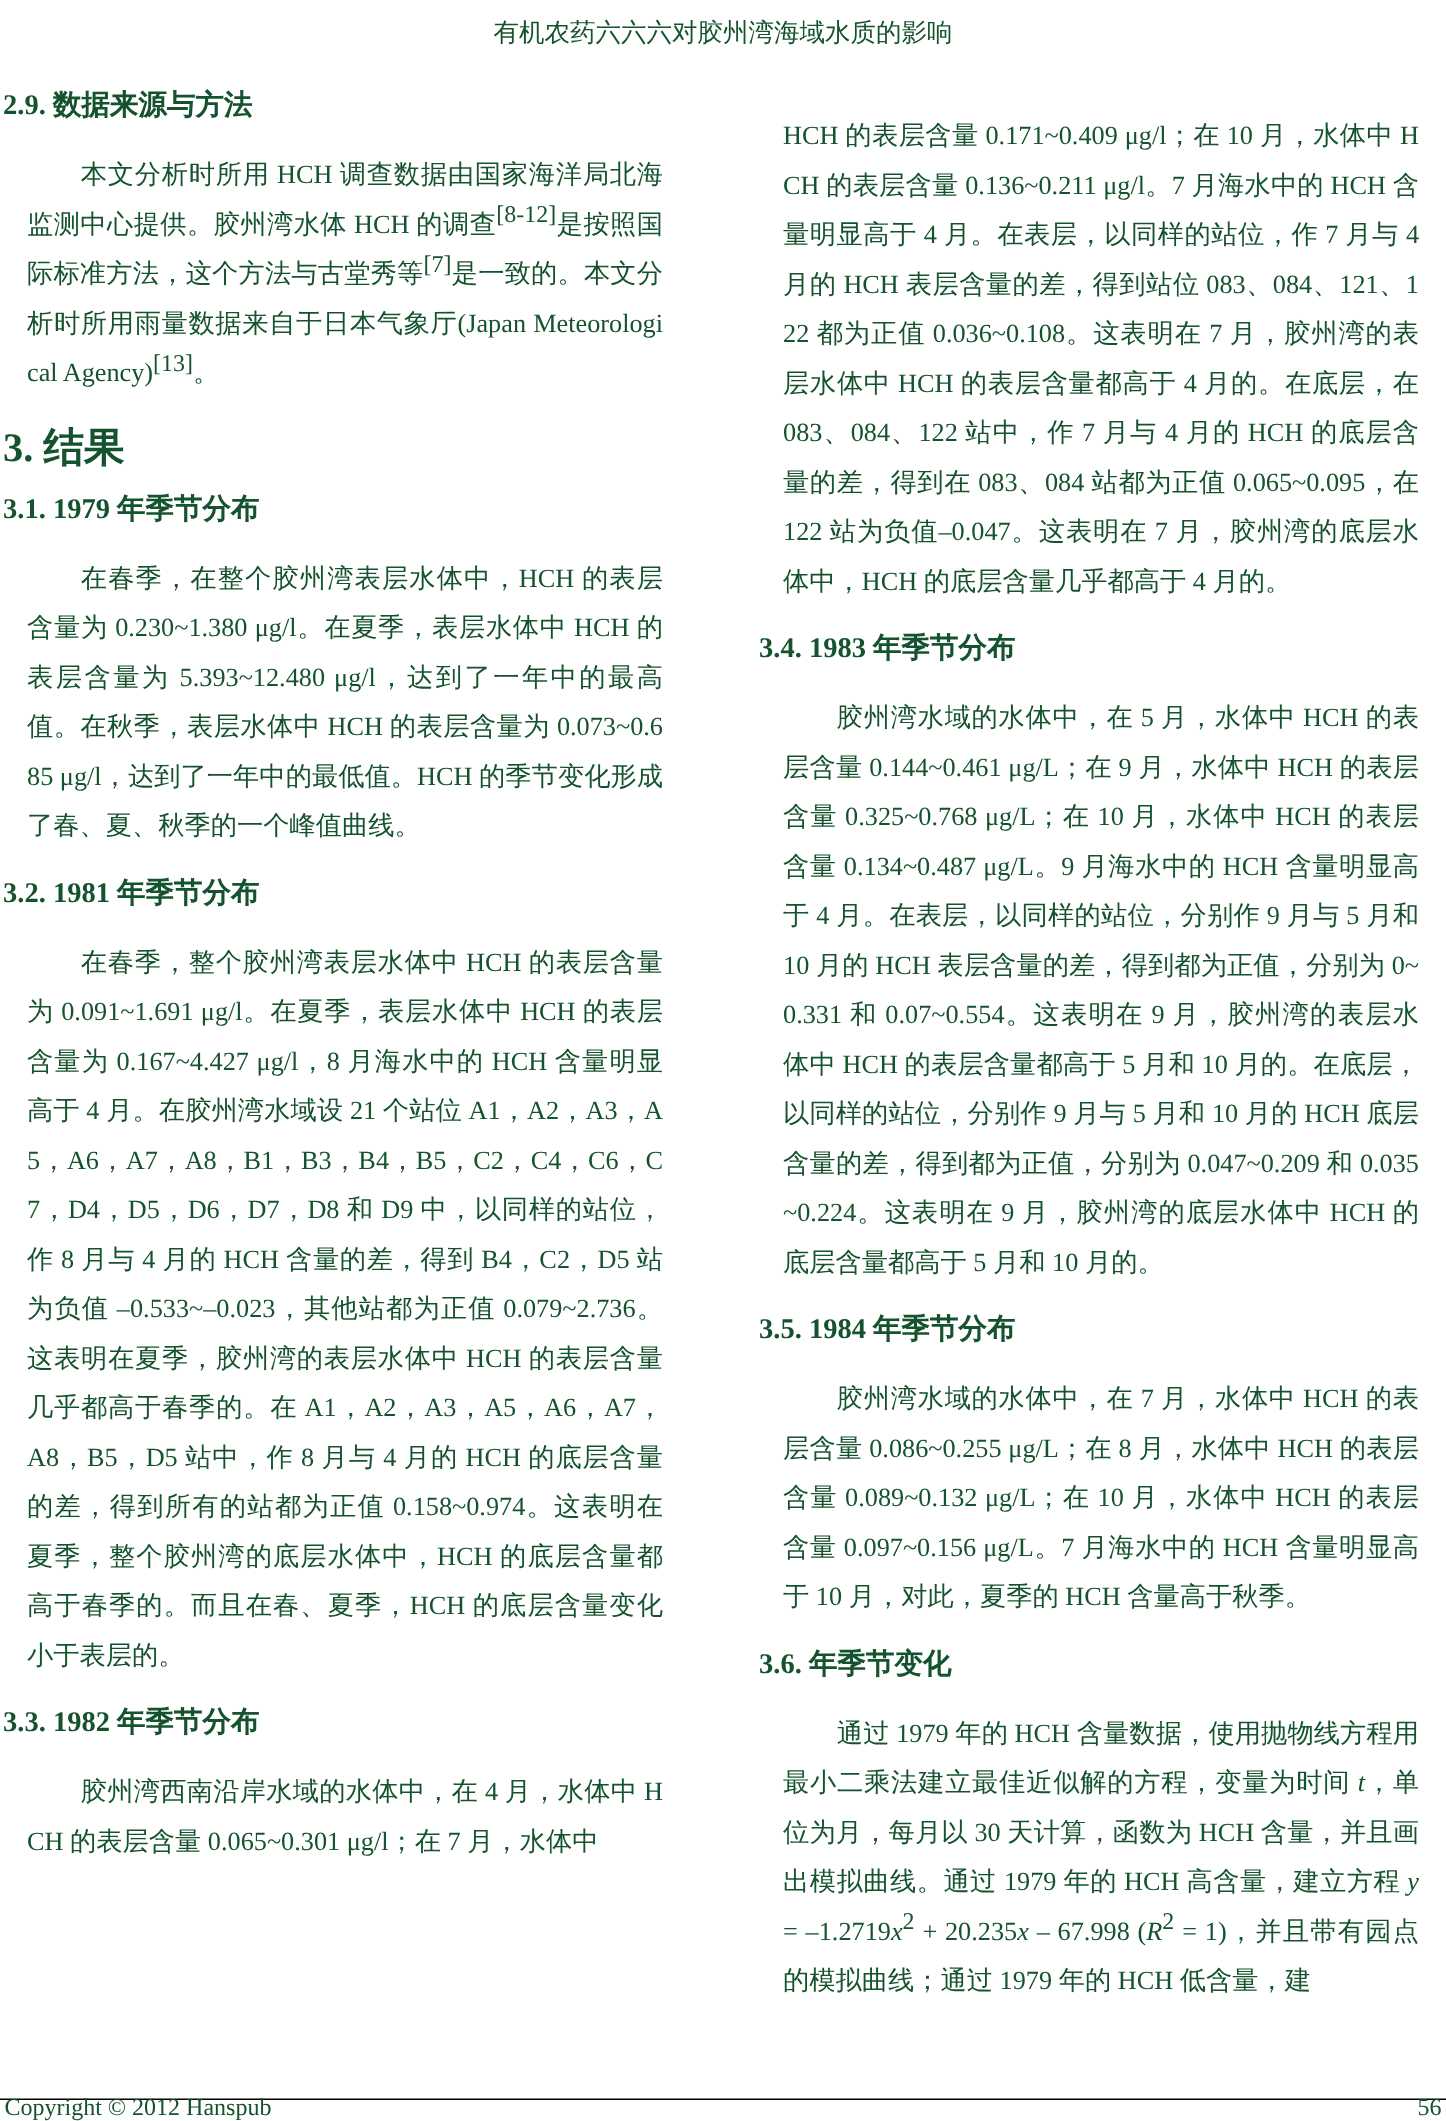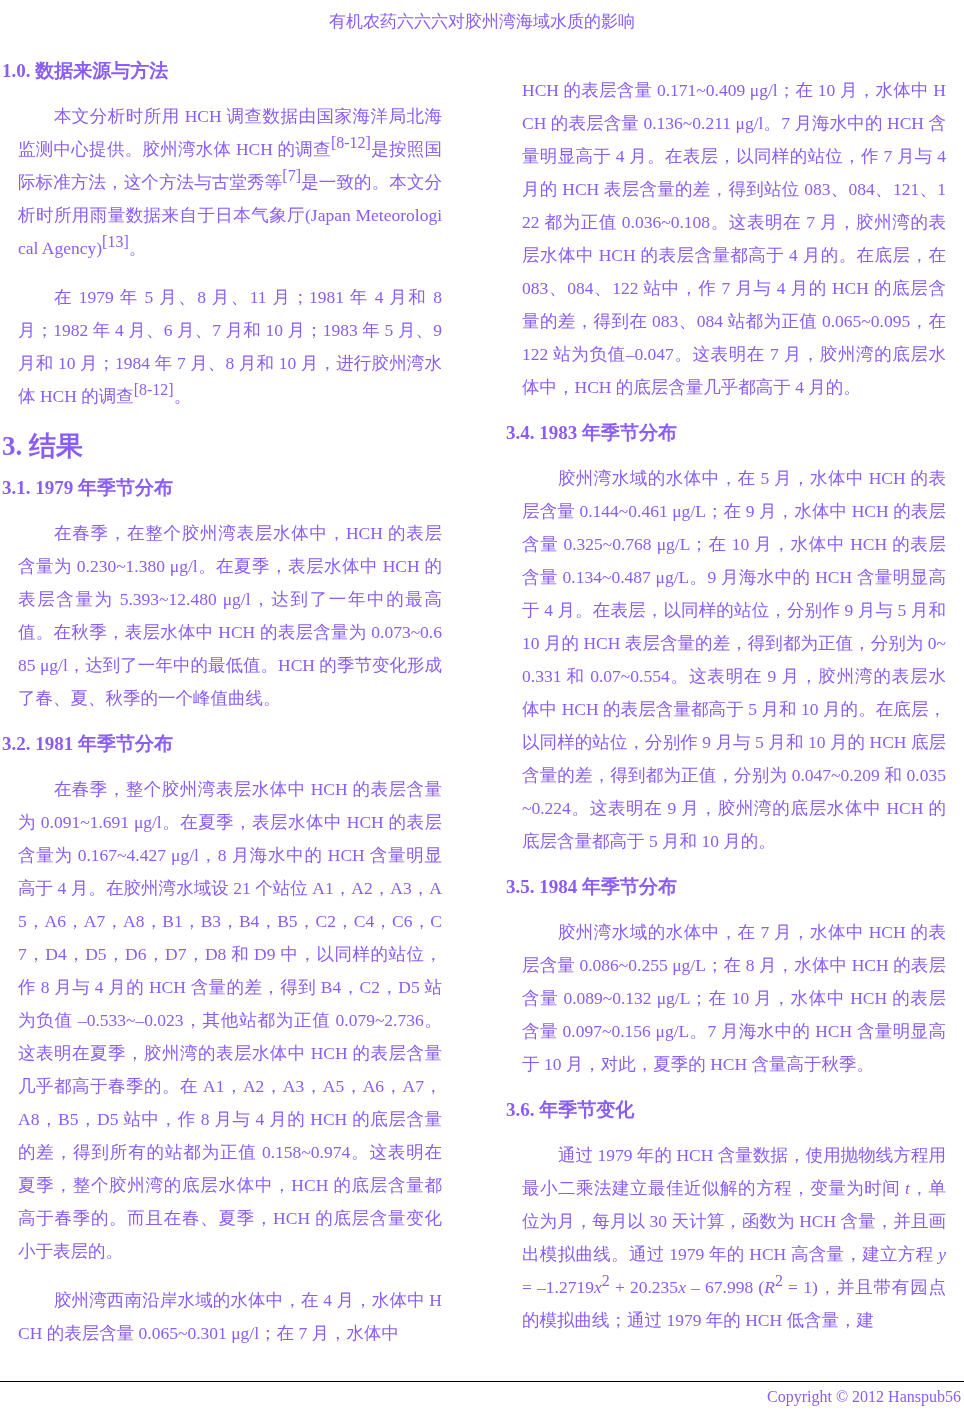--- a/index.html
+++ b/index.html
@@ -1,17 +1,17 @@
 <!DOCTYPE html>
 <html><head>
 <meta charset="utf-8">
 <style>
   html,body{margin:0;padding:0;background:#ffffff;}
   .page{
-    width:964px;height:1414px;position:relative;background:#ffffff;color:#8b5cf6;
+    width:964px;height:1414px;position:relative;background:#ffffff;color:#14532d;
     font-family:"Liberation Serif","DejaVu Serif",serif;
     box-sizing:border-box;padding:8px 2px 0 2px;overflow:hidden;
   }
   .doc-title{
     text-align:center;font-size:17px;font-weight:normal;line-height:24px;
     margin:2px 0 24px 0;
   }
   .columns{display:flex;gap:48px;}
   .col{flex:1;min-width:0;}
   p.body{
@@ -21,51 +21,51 @@
   p.indent{text-indent:2.05em;}
   h2.sec{
     font-size:19px;line-height:26px;font-weight:bold;
     margin:15px 0 13px 0;
   }
   h2.sec-major{font-size:27px;line-height:28px;margin:19px 0 13px 0;}
   h2.first{margin-top:0;}
   sup.cite{font-size:16px;line-height:0;vertical-align:super;}
   .em{font-style:italic;}
   .footer{
-    position:absolute;left:0;right:0;bottom:0;height:33px;
+    position:absolute;left:0;right:0;bottom:0;height:15px;
     border-top:1px solid #000000;
-    display:flex;justify-content:flex-end;align-items:center;
+    display:flex;justify-content:space-between;align-items:center;
     padding:0 3px 2px 3px;box-sizing:border-box;
     font-size:16px;
   }
 </style>
 </head>
 <body>
 
 <div class="page">
 
   <div class="doc-title">有机农药六六六对胶州湾海域水质的影响</div>
 
   <div class="columns">
 
     <div class="col">
-      <h2 class="sec first">1.0. 数据来源与方法</h2>
+      <h2 class="sec first">2.9. 数据来源与方法</h2>
 
       <p class="body indent"><span>本文分析时所用 HCH 调查数据由国家海洋局北海监测中心提供。胶州湾水体 HCH 的调查</span><sup class="cite">[8-12]</sup><span>是按照国际标准方法，这个方法与古堂秀等</span><sup class="cite">[7]</sup><span>是一致的。本文分析时所用雨量数据来自于日本气象厅(Japan Meteorological Agency)</span><sup class="cite">[13]</sup><span>。</span></p>
 
-      <p class="body indent"><span>在 1979 年 5 月、8 月、11 月；1981 年 4 月和 8 月；1982 年 4 月、6 月、7 月和 10 月；1983 年 5 月、9 月和 10 月；1984 年 7 月、8 月和 10 月，进行胶州湾水体 HCH 的调查</span><sup class="cite">[8-12]</sup><span>。</span></p>
 
       <h2 class="sec sec-major">3. 结果</h2>
 
       <h2 class="sec">3.1. 1979 年季节分布</h2>
       <p class="body indent">在春季，在整个胶州湾表层水体中，HCH 的表层含量为 0.230~1.380 μg/l。在夏季，表层水体中 HCH 的表层含量为 5.393~12.480 μg/l，达到了一年中的最高值。在秋季，表层水体中 HCH 的表层含量为 0.073~0.685 μg/l，达到了一年中的最低值。HCH 的季节变化形成了春、夏、秋季的一个峰值曲线。</p>
 
       <h2 class="sec">3.2. 1981 年季节分布</h2>
       <p class="body indent">在春季，整个胶州湾表层水体中 HCH 的表层含量为 0.091~1.691 μg/l。在夏季，表层水体中 HCH 的表层含量为 0.167~4.427 μg/l，8 月海水中的 HCH 含量明显高于 4 月。在胶州湾水域设 21 个站位 A1，A2，A3，A5，A6，A7，A8，B1，B3，B4，B5，C2，C4，C6，C7，D4，D5，D6，D7，D8 和 D9 中，以同样的站位，作 8 月与 4 月的 HCH 含量的差，得到 B4，C2，D5 站为负值 –0.533~–0.023，其他站都为正值 0.079~2.736。这表明在夏季，胶州湾的表层水体中 HCH 的表层含量几乎都高于春季的。在 A1，A2，A3，A5，A6，A7，A8，B5，D5 站中，作 8 月与 4 月的 HCH 的底层含量的差，得到所有的站都为正值 0.158~0.974。这表明在夏季，整个胶州湾的底层水体中，HCH 的底层含量都高于春季的。而且在春、夏季，HCH 的底层含量变化小于表层的。</p>
 
+      <h2 class="sec">3.3. 1982 年季节分布</h2>
       <p class="body indent">胶州湾西南沿岸水域的水体中，在 4 月，水体中 HCH 的表层含量 0.065~0.301 μg/l；在 7 月，水体中</p>
     </div>
 
     <div class="col">
       <p class="body">HCH 的表层含量 0.171~0.409 μg/l；在 10 月，水体中 HCH 的表层含量 0.136~0.211 μg/l。7 月海水中的 HCH 含量明显高于 4 月。在表层，以同样的站位，作 7 月与 4 月的 HCH 表层含量的差，得到站位 083、084、121、122 都为正值 0.036~0.108。这表明在 7 月，胶州湾的表层水体中 HCH 的表层含量都高于 4 月的。在底层，在 083、084、122 站中，作 7 月与 4 月的 HCH 的底层含量的差，得到在 083、084 站都为正值 0.065~0.095，在 122 站为负值–0.047。这表明在 7 月，胶州湾的底层水体中，HCH 的底层含量几乎都高于 4 月的。</p>
 
       <h2 class="sec">3.4. 1983 年季节分布</h2>
       <p class="body indent">胶州湾水域的水体中，在 5 月，水体中 HCH 的表层含量 0.144~0.461 μg/L；在 9 月，水体中 HCH 的表层含量 0.325~0.768 μg/L；在 10 月，水体中 HCH 的表层含量 0.134~0.487 μg/L。9 月海水中的 HCH 含量明显高于 4 月。在表层，以同样的站位，分别作 9 月与 5 月和 10 月的 HCH 表层含量的差，得到都为正值，分别为 0~0.331 和 0.07~0.554。这表明在 9 月，胶州湾的表层水体中 HCH 的表层含量都高于 5 月和 10 月的。在底层，以同样的站位，分别作 9 月与 5 月和 10 月的 HCH 底层含量的差，得到都为正值，分别为 0.047~0.209 和 0.035~0.224。这表明在 9 月，胶州湾的底层水体中 HCH 的底层含量都高于 5 月和 10 月的。</p>
 
       <h2 class="sec">3.5. 1984 年季节分布</h2>

